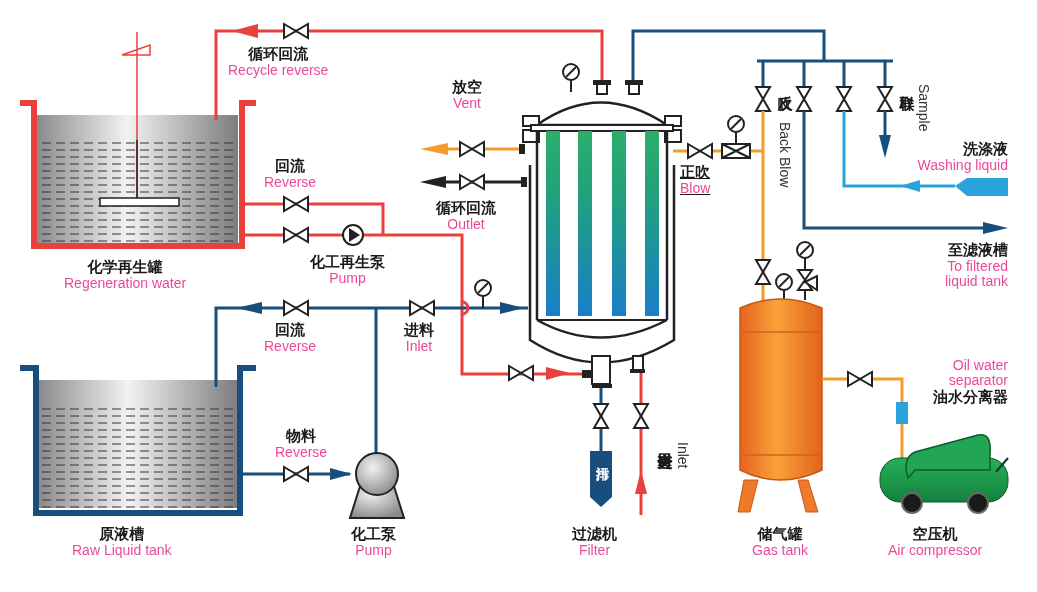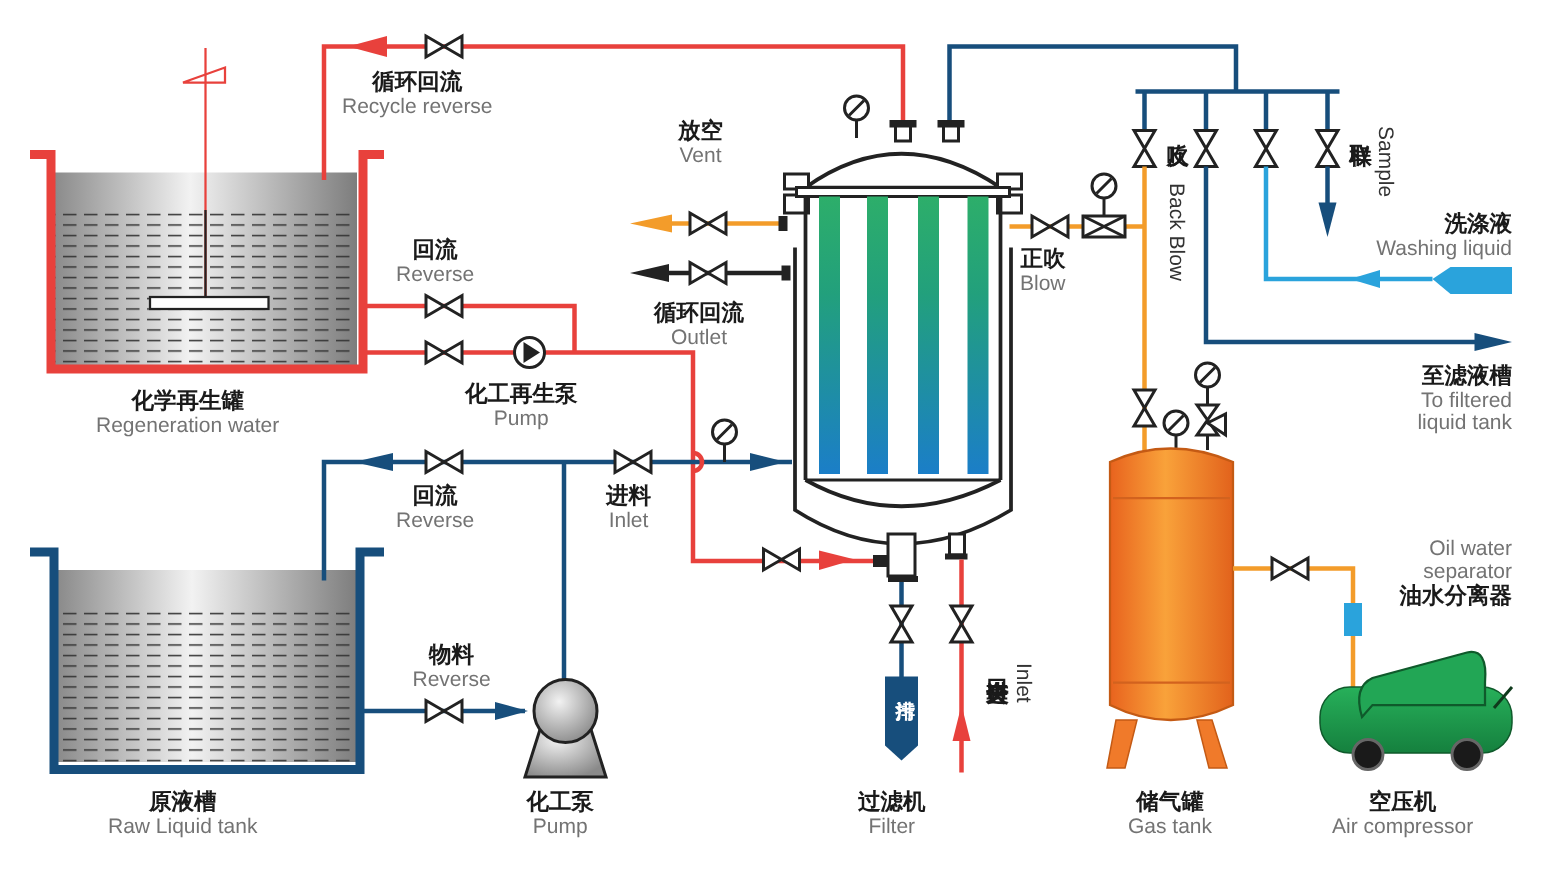--- a/index.html
+++ b/index.html
@@ -1,20 +1,20 @@
 <!DOCTYPE html>
 <html><head>
 <meta charset="utf-8">
 <style>
   html,body{margin:0;padding:0;background:#ffffff;}
   body{width:1037px;height:592px;position:relative;overflow:hidden;font-family:"DejaVu Sans","Liberation Sans",sans-serif;}
   svg{position:absolute;left:0;top:0;}
   .lbl{position:absolute;text-align:center;line-height:1.1;color:#1a1a1a;white-space:nowrap;}
   .zh{font-weight:bold;font-size:15px;display:block;}
-  .en{font-family:"Liberation Sans",sans-serif;font-size:14px;color:#737373;display:block;}
+  .en{font-family:"Liberation Sans",sans-serif;font-size:14px;color:#ec4899;display:block;}
   .vzh{font-weight:bold;font-size:15px;writing-mode:vertical-rl;position:absolute;color:#1a1a1a;}
   .ven{font-family:"Liberation Sans",sans-serif;font-size:14px;color:#333;position:absolute;writing-mode:vertical-rl;}
   .right{text-align:right;}
 </style>
 </head>
 <body>
 
 <svg width="1037" height="592" viewBox="0 0 1037 592">
   <defs>
     <linearGradient id="tankGrad" x1="0" x2="1" y1="0" y2="0">
@@ -233,21 +233,21 @@
   <span class="en">Pump</span>
 </div>
 <div class="lbl" style="left:452px;top:79px;">
   <span class="zh">放空</span>
   <span class="en">Vent</span>
 </div>
 <div class="lbl" style="left:436px;top:200px;">
   <span class="zh">循环回流</span>
   <span class="en">Outlet</span>
 </div>
-<div class="lbl" style="left:680px;top:164px;text-align:right;">
+<div class="lbl" style="left:680px;top:164px;text-align:left;text-decoration:underline;">
   <span class="zh">正吹</span>
   <span class="en">Blow</span>
 </div>
 <span class="vzh" style="left:775px;top:84px;">反吹</span>
 <span class="ven" style="left:777px;top:122px;">Back Blow</span>
 <span class="vzh" style="left:897px;top:84px;">取样</span>
 <span class="ven" style="left:916px;top:84px;">Sample</span>
 <div class="lbl right" style="right:29px;top:141px;">
   <span class="zh">洗涤液</span>
   <span class="en">Washing liquid</span>

